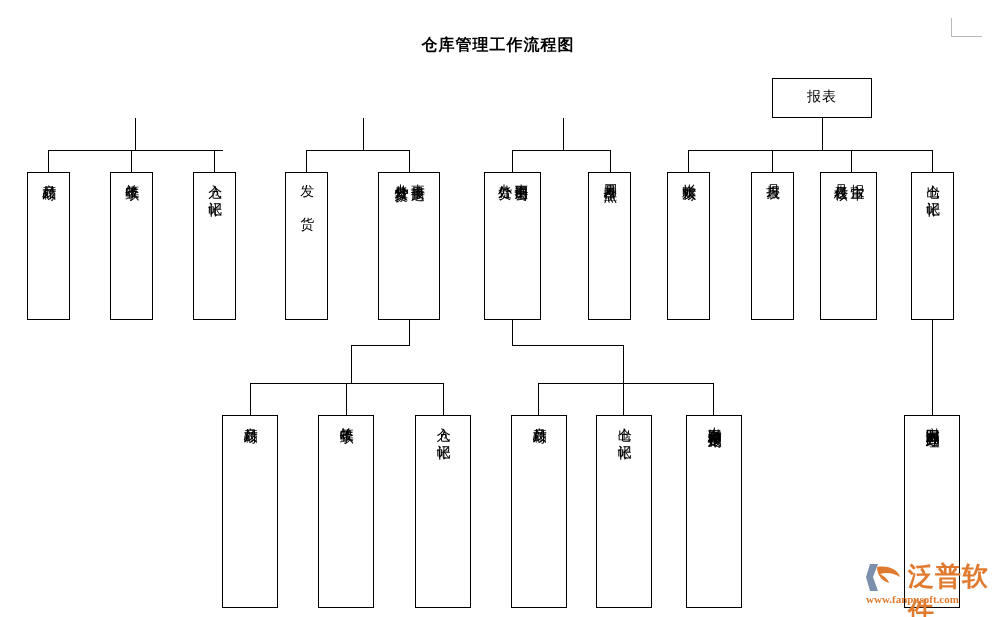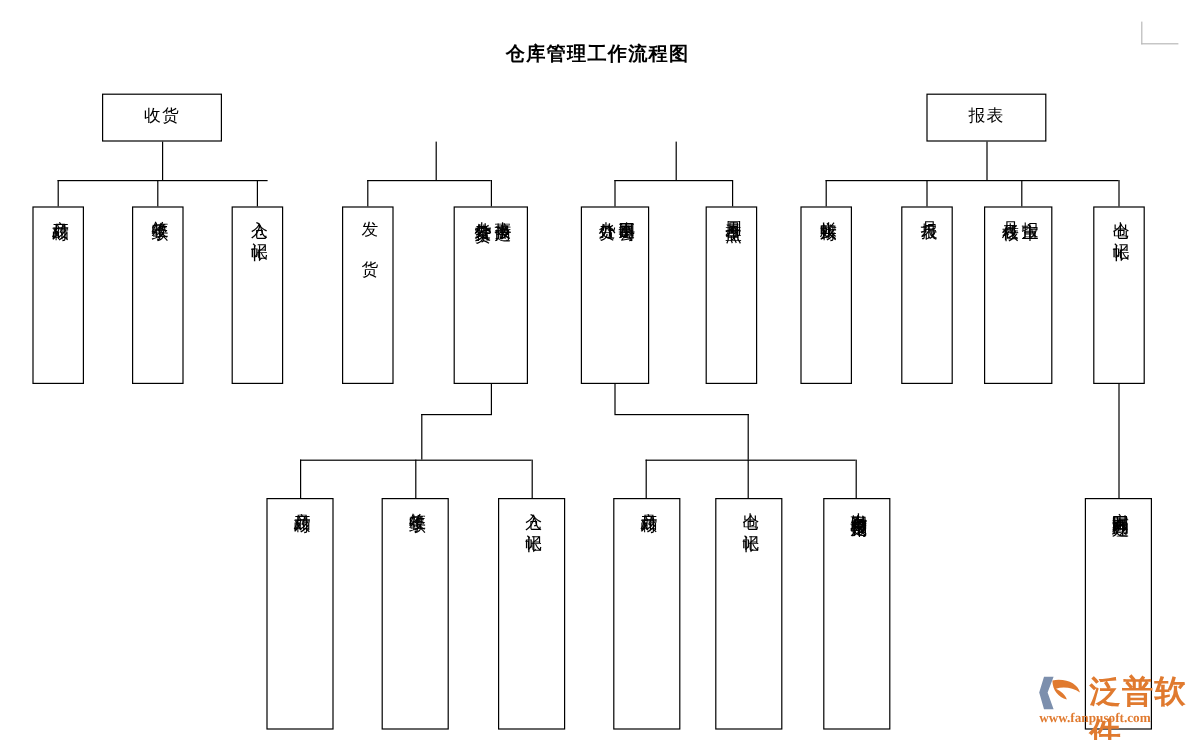--- a/index.html
+++ b/index.html
@@ -53,21 +53,20 @@
 </style>
 </head>
 <body>
 
 <div id="canvas">
 
   <div class="corner-mark" style="left:951px;top:18px;width:30px;height:18px;"></div>
 
   <div class="title">仓库管理工作流程图</div>
 
-  <div class="box hlabel" style="left:85px;top:78px;width:100px;height:40px;">收货</div>
 
 
 
   <div class="box hlabel" style="left:772px;top:78px;width:100px;height:40px;">报表</div>
 
   <div class="ln lnv" style="left:135px;top:118px;height:32px;"></div>
   <div class="ln lnh" style="left:48px;top:150px;width:175px;"></div>
   <div class="ln lnv" style="left:48px;top:150px;height:22px;"></div>
   <div class="ln lnv" style="left:131px;top:150px;height:22px;"></div>
   <div class="ln lnv" style="left:214px;top:150px;height:22px;"></div>

